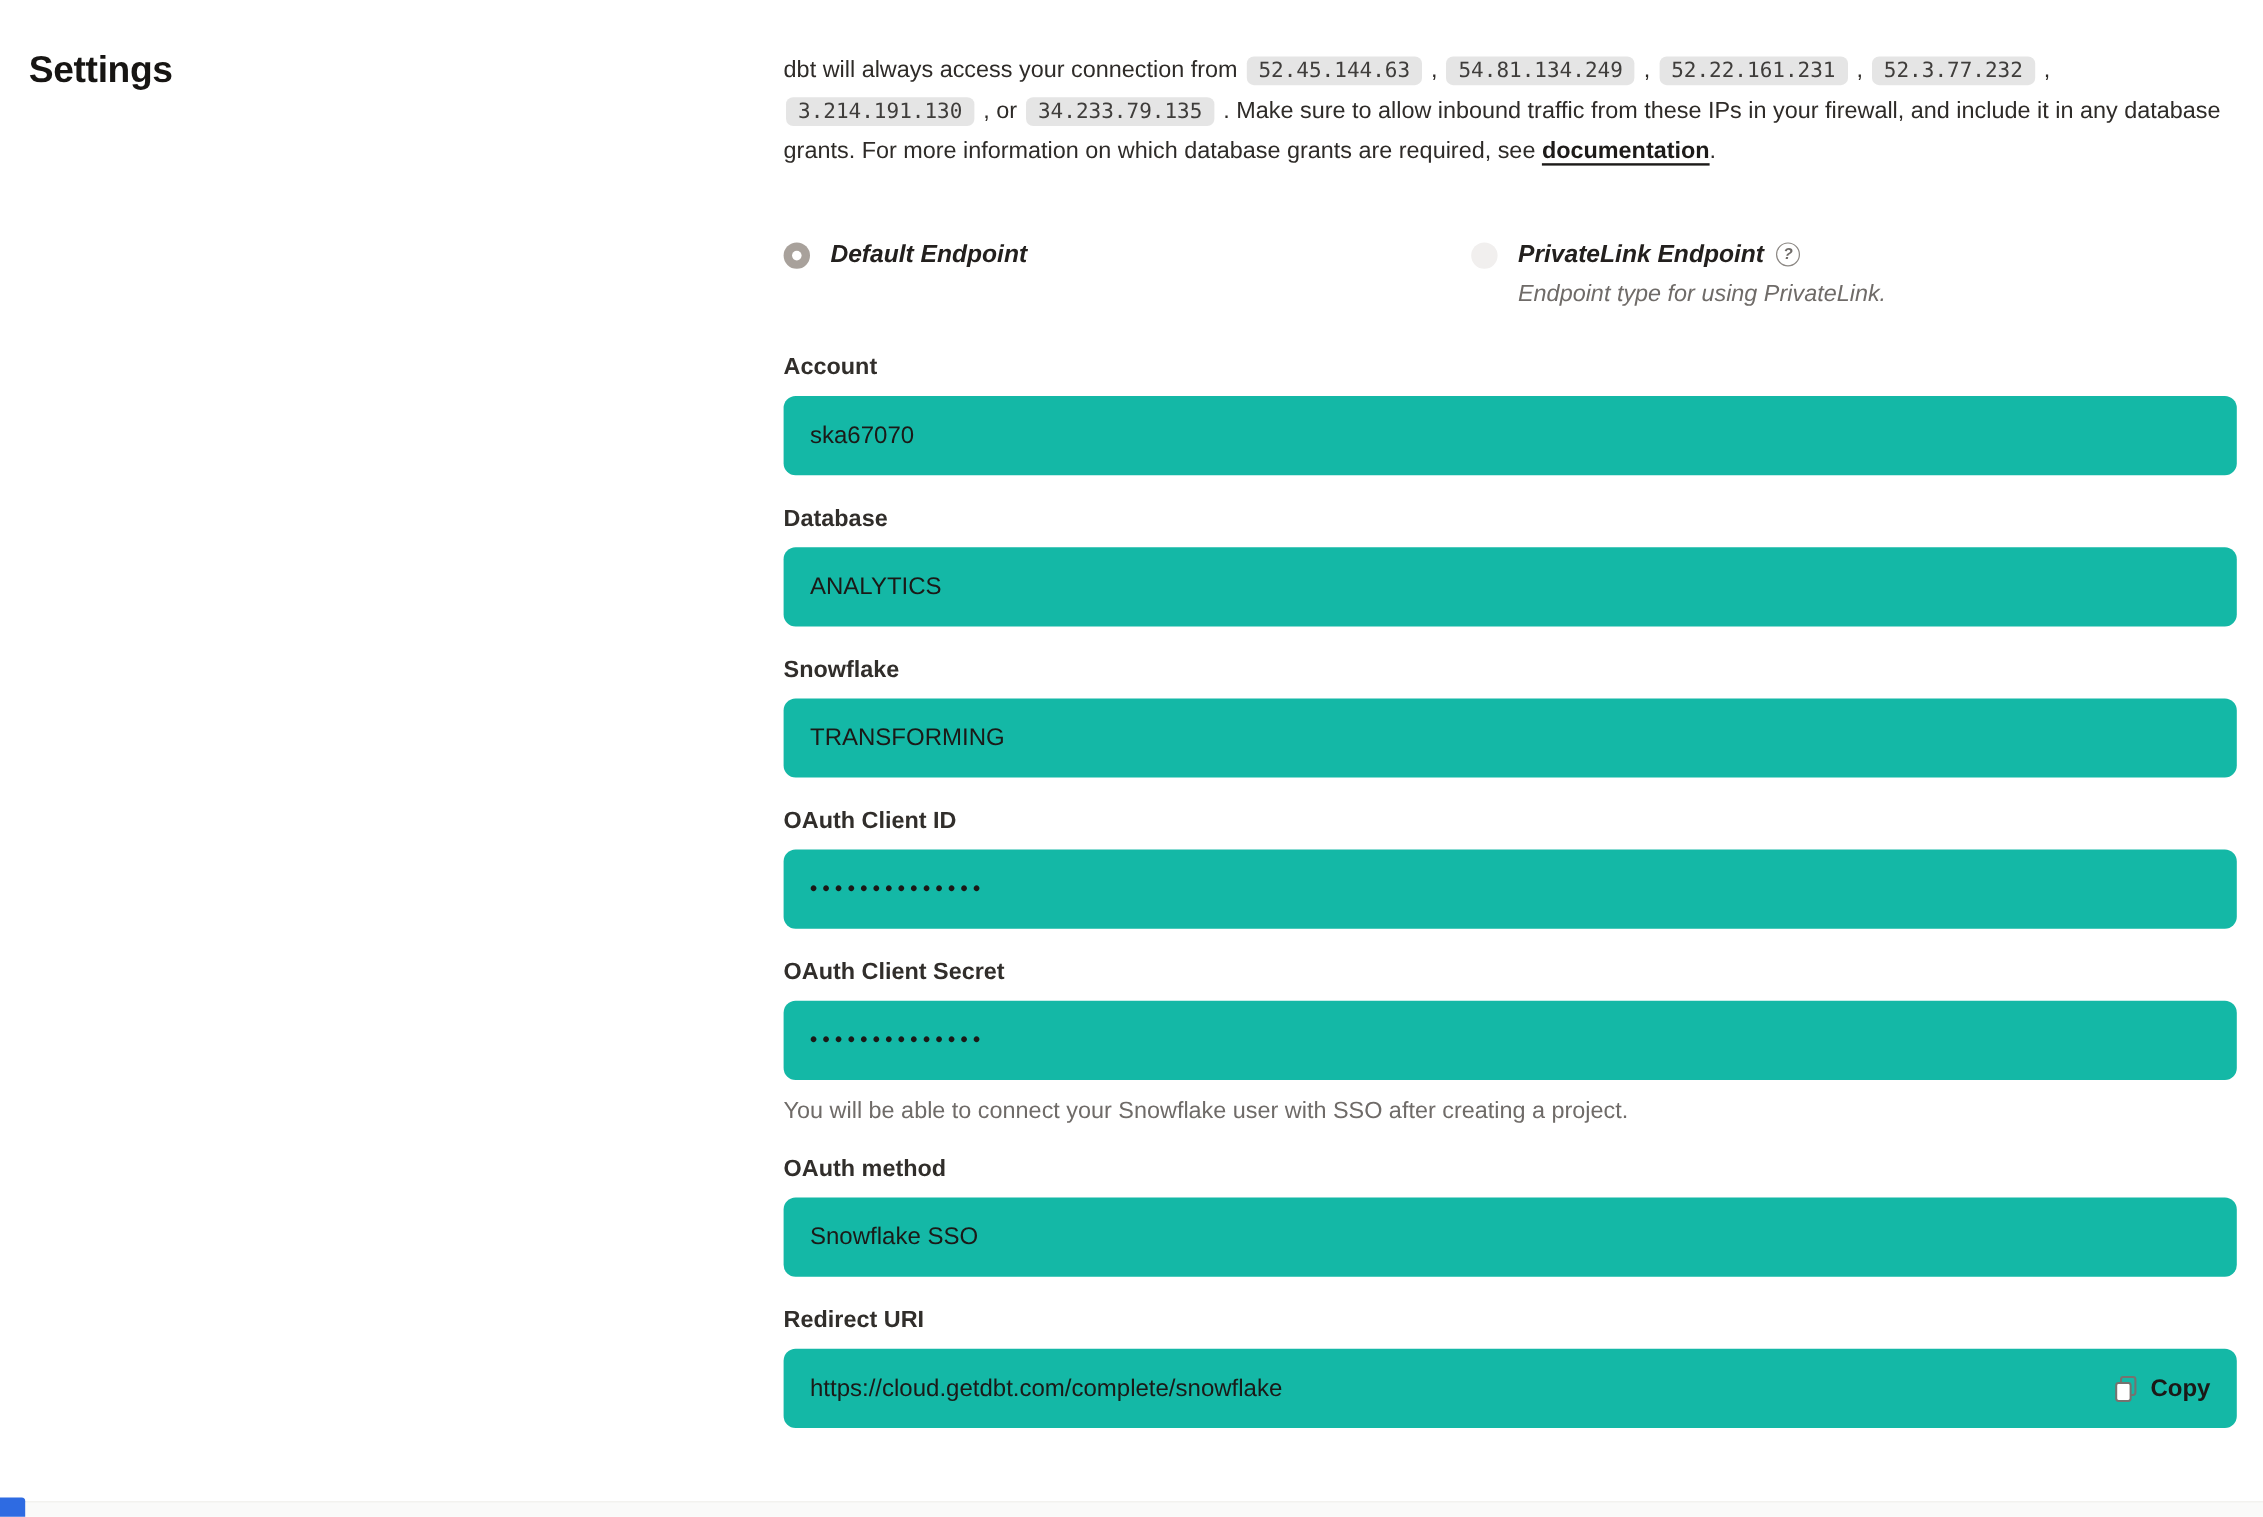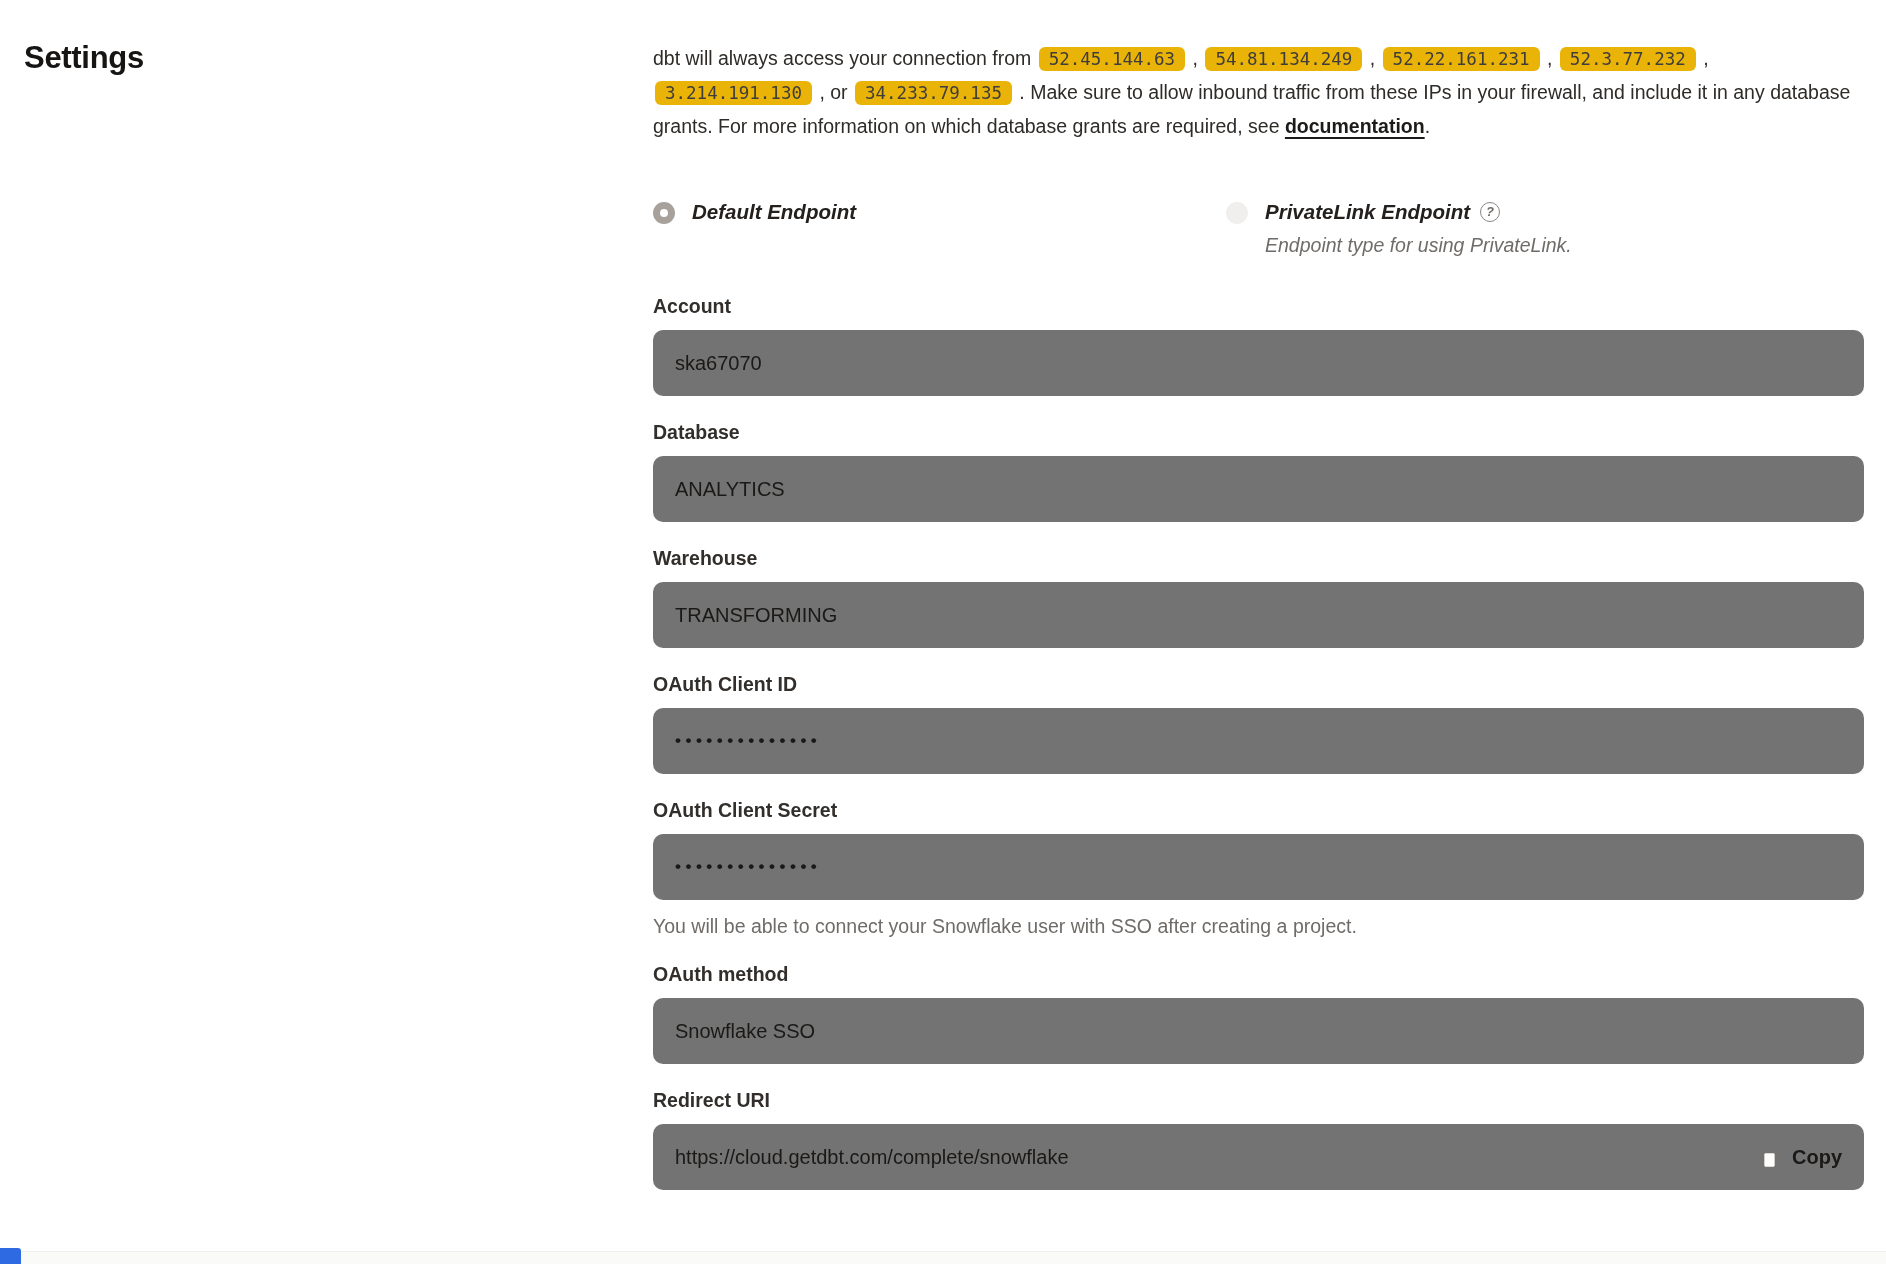--- a/index.html
+++ b/index.html
@@ -24,21 +24,21 @@
     position:absolute;
     left:653px; top:42px;
     width:1211px;
   }
   .intro {
     font-size:19.5px;
     line-height:33px;
     color:#2e2b28;
   }
   .chip {
-    background:#eab308;
+    background:#e5e5e5;
     border-radius:6px;
     padding:2px 10px;
     margin:0 2px;
     font-family:"DejaVu Sans Mono", monospace;
     font-size:17.5px;
     color:#3f3d3b;
     white-space:nowrap;
   }
   .doc-link {
     color:#1d1b19;
@@ -108,21 +108,21 @@
   .field:first-child { margin-top:0; }
   .field-label {
     font-size:19.5px;
     font-weight:600;
     color:#312e2b;
     line-height:24px;
     margin-bottom:12px;
   }
   .input {
     height:66px;
-    background:#737373;
+    background:#14b8a6;
     border-radius:10px;
     display:flex;
     align-items:center;
     padding:0 22px;
     font-size:20px;
     font-weight:500;
     color:#1b1917;
   }
   .input.password {
     font-size:17px;
@@ -195,21 +195,21 @@
       <div class="field-label">Account</div>
       <div class="input">ska67070</div>
     </div>
 
     <div class="field">
       <div class="field-label">Database</div>
       <div class="input">ANALYTICS</div>
     </div>
 
     <div class="field">
-      <div class="field-label">Warehouse</div>
+      <div class="field-label">Snowflake</div>
       <div class="input">TRANSFORMING</div>
     </div>
 
     <div class="field">
       <div class="field-label">OAuth Client ID</div>
       <div class="input password">••••••••••••••</div>
     </div>
 
     <div class="field">
       <div class="field-label">OAuth Client Secret</div>

